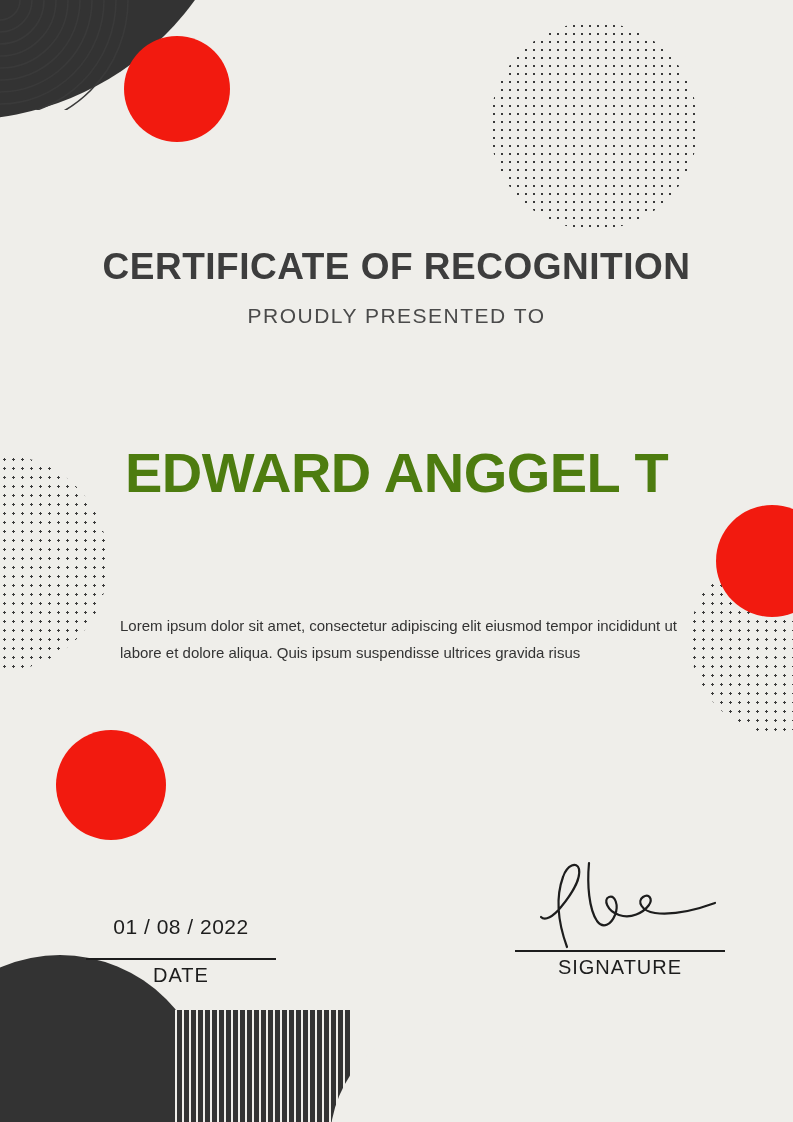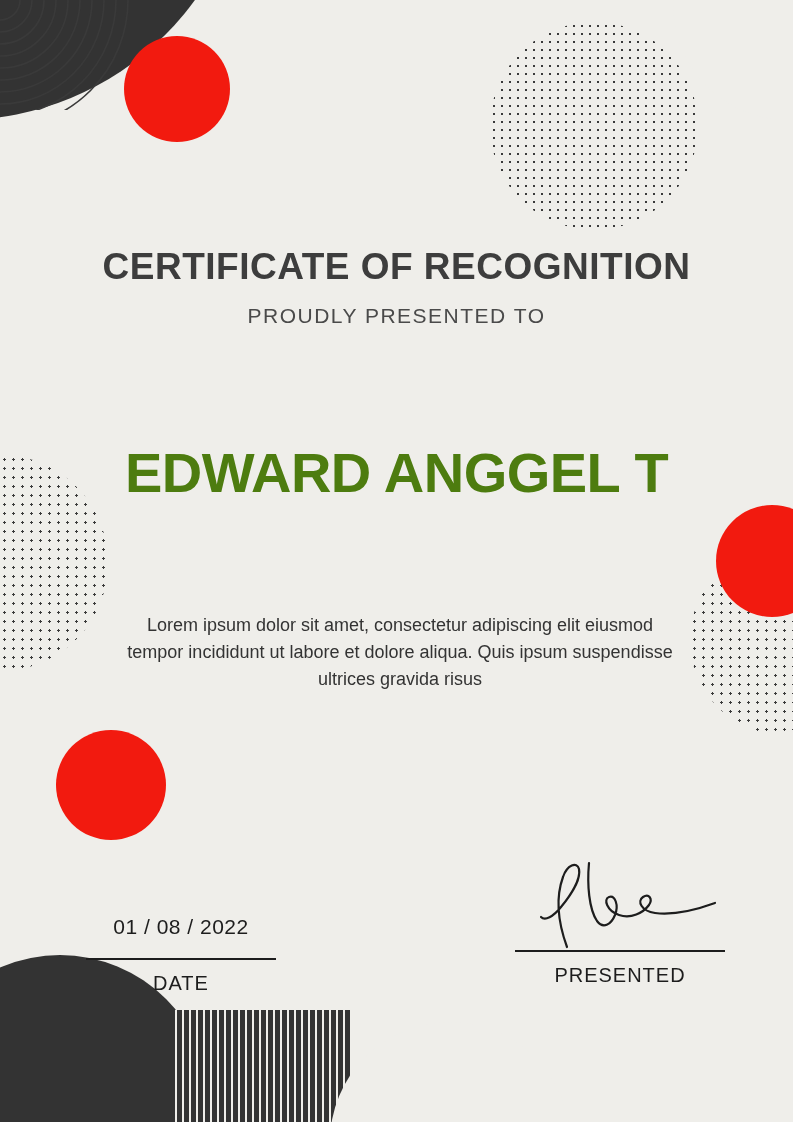--- a/index.html
+++ b/index.html
@@ -144,22 +144,21 @@
     text-align: center;
     font-size: 56px;
     font-weight: bold;
     letter-spacing: -0.5px;
     color: #4d7c0f;
   }
   .body-text {
     position: absolute;
     left: 120px; top: 612px;
     width: 560px;
-    text-align: center;
-    font-size: 18px;
+    font-size: 15px;
     line-height: 27px;
     color: #333333;
   }
 
   
   .date-block {
     position: absolute;
     left: 86px; top: 915px;
     width: 190px;
     text-align: center;
@@ -172,21 +171,21 @@
   }
   .rule {
     height: 2px;
     background: #1d1d1d;
     width: 100%;
   }
   .caption {
     font-size: 20px;
     letter-spacing: 1px;
     color: #1d1d1d;
-    padding-top: 12px;
+    padding-top: 4px;
   }
 
   
   .sign-block {
     position: absolute;
     left: 515px; top: 855px;
     width: 210px;
     text-align: center;
   }
   .sign-mark {
@@ -248,17 +247,17 @@
     <div class="sign-block">
       <div class="sign-mark">
         <svg width="210" height="95" viewBox="0 0 210 95">
           <g fill="none" stroke="#1d1d1d" stroke-width="2.2" stroke-linecap="round">
             <path d="M52 92 C 44 70, 40 44, 48 22 C 52 10, 62 6, 64 14 C 66 24, 56 40, 46 52 C 38 62, 30 66, 26 62"></path>
             <path d="M74 8 C 72 30, 74 54, 82 66 C 88 74, 96 70, 100 60 C 104 50, 100 40, 94 42 C 88 44, 92 56, 104 60 C 116 64, 128 58, 134 50 C 138 44, 134 38, 128 42 C 122 46, 126 56, 140 58 C 156 60, 178 56, 200 48"></path>
           </g>
         </svg>
       </div>
       <div class="rule"></div>
-      <div class="caption">PRESENTED</div>
+      <div class="caption">SIGNATURE</div>
     </div>
 
   </div>
 </div>
 
 </body></html>

